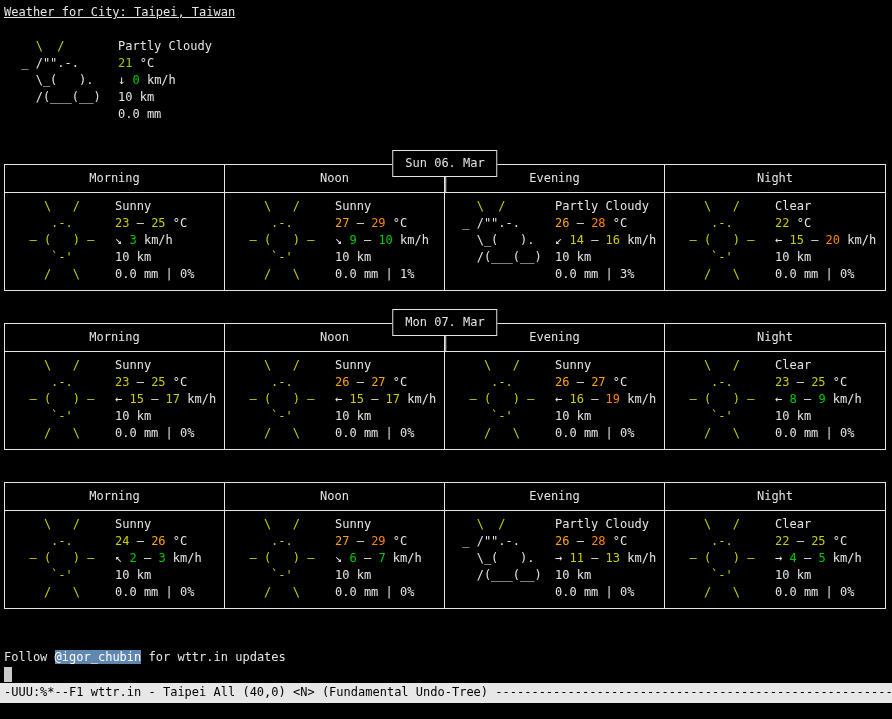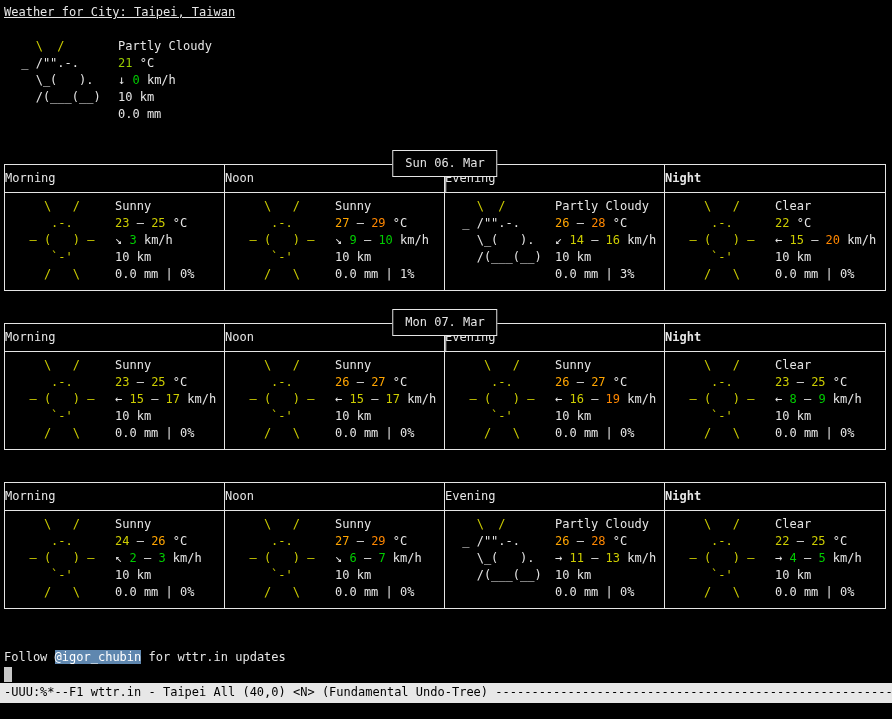--- a/index.html
+++ b/index.html
@@ -29,25 +29,25 @@
     background: #000; border: 1px solid var(--fg, #e5e5e5);
     padding: 4px 12px; z-index: 2; white-space: nowrap;
   }
   .daybox::after {
     content: ""; position: absolute; top: 100%; left: 50%;
     width: 1px; height: 16px; background: var(--fg, #e5e5e5);
   }
   .daytable { border: 1px solid var(--fg, #e5e5e5); }
   .thead, .tbody { display: grid; grid-template-columns: repeat(4, 1fr); }
   .hcell {
-    padding: 5px 0;
+    text-align: center; padding: 5px 0;
     border-right: 1px solid var(--fg, #e5e5e5);
     border-bottom: 1px solid var(--fg, #e5e5e5);
   }
-  .hcell:nth-child(4) { border-right: none; font-weight: bold; }
+  .hcell:nth-child(4) { border-right: none; }
   .bcell { display: flex; padding: 5px 4px 7px 10px; border-right: 1px solid var(--fg, #e5e5e5); }
   .bcell:nth-child(4) { border-right: none; }
   .bcell .art { width: 100px; flex: none; }
 
   .footer { margin-top: 40px; white-space: pre; }
   .handle { background: var(--link, #5f87af); color: #ffffff; }
   .cursorline { height: 17px; }
   .cursor { display: inline-block; width: 8px; height: 15px; background: #c9c9c9; vertical-align: middle; }
 
   .modeline {

